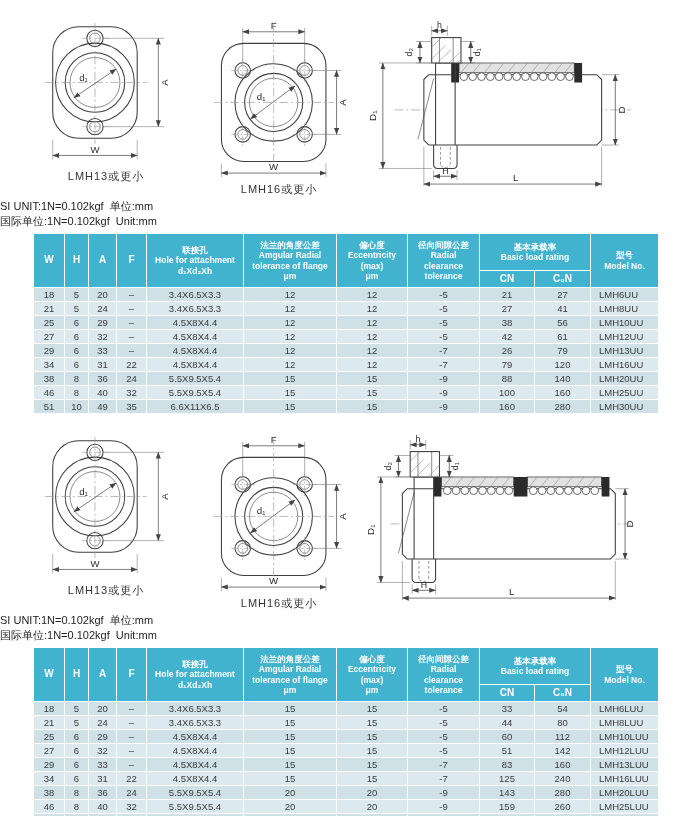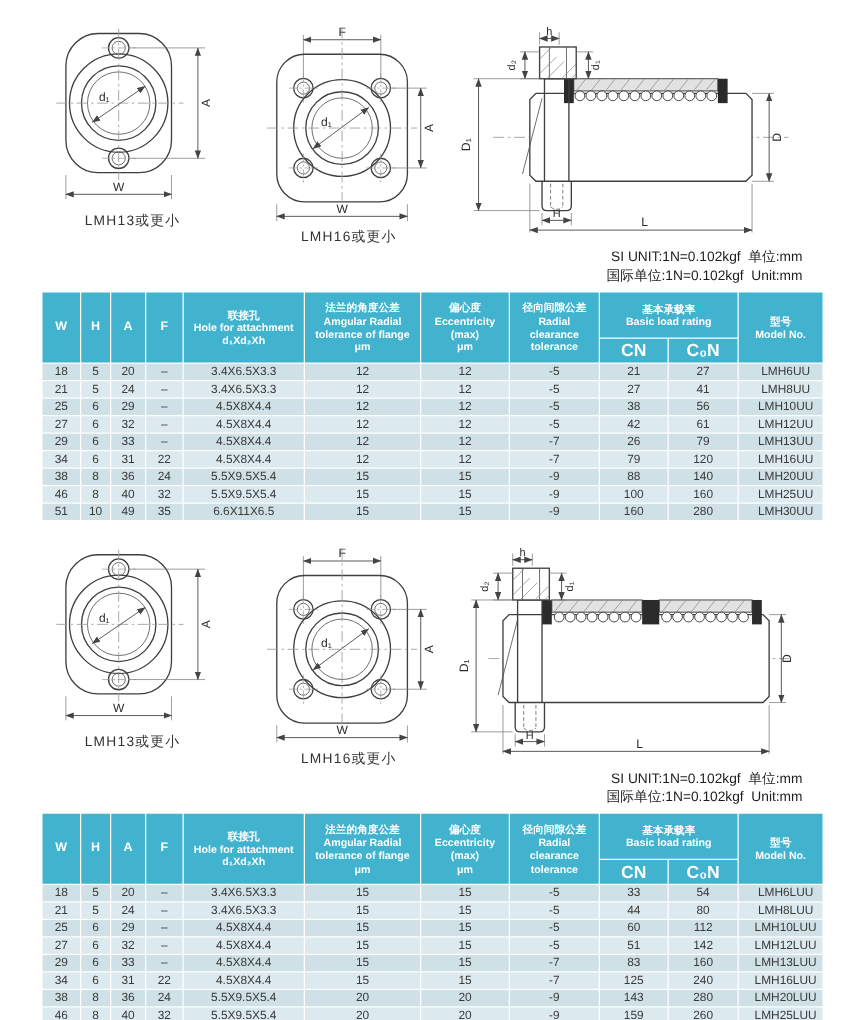--- a/index.html
+++ b/index.html
@@ -26,38 +26,38 @@
   .ext{fill:none;stroke:#777;stroke-width:0.6;}
   .hid{fill:none;stroke:#666;stroke-width:0.7;stroke-dasharray:3 2;}
   .hatch{fill:none;stroke:#888;stroke-width:0.6;}
   .strip{fill:#e2e2e2;stroke:#444;stroke-width:0.8;}
   .blk{fill:#2b2b2b;stroke:none;}
   .ball{fill:#ffffff;stroke:#444;stroke-width:0.8;}
   .dimtxt{font-family:"Liberation Sans",sans-serif;font-size:10px;fill:#2c2c2c;}
   .dimtxt-s{font-size:9px;}
 
   
-  .units-note{text-align:right;padding-right:38px;font-size:11px;line-height:1.32;color:#1d1d1d;margin-top:2px;}
+  .units-note{padding-right:38px;font-size:11px;line-height:1.32;color:#1d1d1d;margin-top:2px;}
   .units-note div{white-space:pre;}
 
   
   table.spec{border-collapse:separate;border-spacing:1px;margin:5px 0 8px 33px;background:#fff;table-layout:fixed;width:614px;}
   table.spec th{
     background:#41b3ce;color:#fff;font-weight:bold;font-size:8.5px;line-height:1.22;
     white-space:pre-line;padding:1px 0;vertical-align:middle;text-align:center;
   }
   table.spec th.th-letter{font-size:10px;}
-  table.spec th.th-sub{font-size:14px;height:14px;}
+  table.spec th.th-sub{font-size:10px;height:14px;}
   table.spec tr.hrow1{height:36px;}
   table.spec td{
     font-size:9.5px;color:#3a3a3a;text-align:center;height:13px;line-height:13px;padding:0;
     background:#cfe0e7;
   }
   table.spec tbody tr:nth-child(even) td{background:#dce9ee;}
-  table.spec td.c-model{text-align:center;padding-left:8px;margin-top:48px;}
+  table.spec td.c-model{text-align:left;padding-left:8px;margin-top:48px;}
 </style>
 </head>
 <body>
 
 <svg width="0" height="0" style="position:absolute" aria-hidden="true">
   <defs>
     <marker id="arr" viewBox="0 0 8 6" refX="7.5" refY="3" markerWidth="7" markerHeight="6" markerUnits="userSpaceOnUse" orient="auto-start-reverse">
       <path d="M0,0 L8,3 L0,6 Z" fill="#444"></path>
     </marker>
   </defs>

